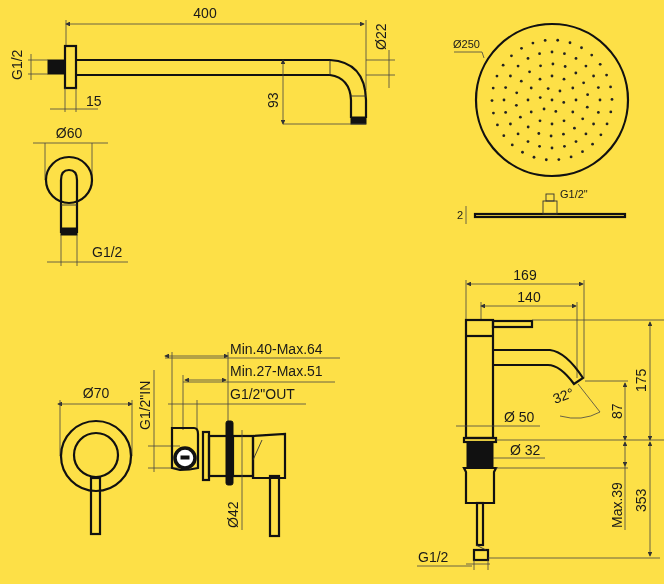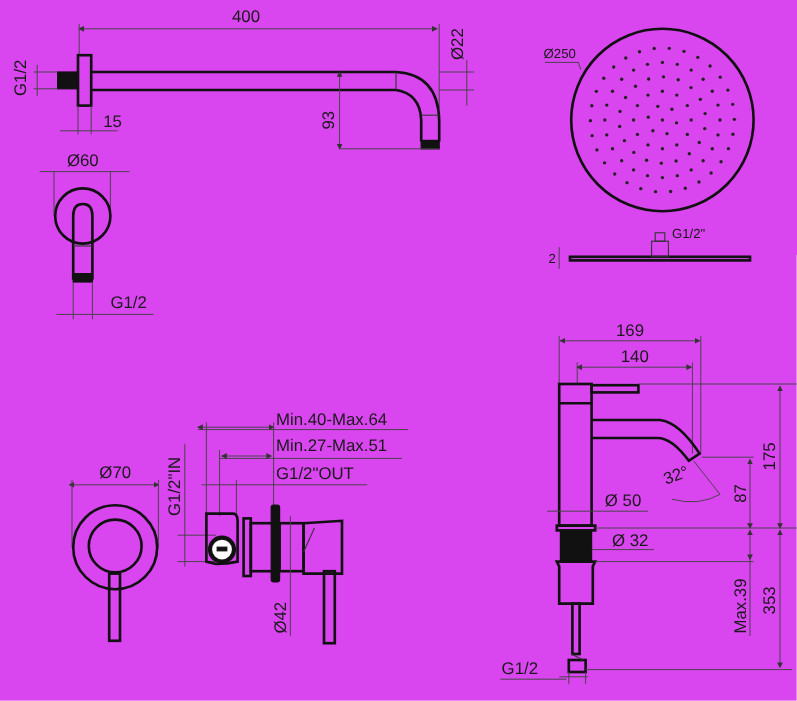--- a/index.html
+++ b/index.html
@@ -1,16 +1,16 @@
 <!DOCTYPE html>
 <html><head>
 <meta charset="utf-8">
 <style>
   html, body { margin: 0; padding: 0; background: #ffffff; }
-  .canvas { position: relative; width: 664px; height: 584px; background: #d946ef; overflow: hidden; }
+  .canvas { position: relative; width: 664px; height: 584px; background: #fde047; overflow: hidden; }
   svg { position: absolute; left: 0; top: 0; }
   .lbl { font-family: "Liberation Sans", "DejaVu Sans", sans-serif; font-size: 14px; fill: #1a1a1a; }
   .lbl-sm { font-family: "Liberation Sans", "DejaVu Sans", sans-serif; font-size: 11px; fill: #1a1a1a; }
   .thick { stroke: #111; stroke-width: 2.2; fill: none; }
   .thin { stroke: #333; stroke-width: 0.9; fill: none; }
   .dim { stroke: #444; stroke-width: 0.8; fill: none; }
   .solid { fill: #111; stroke: #111; }
 </style>
 </head>
 <body>

